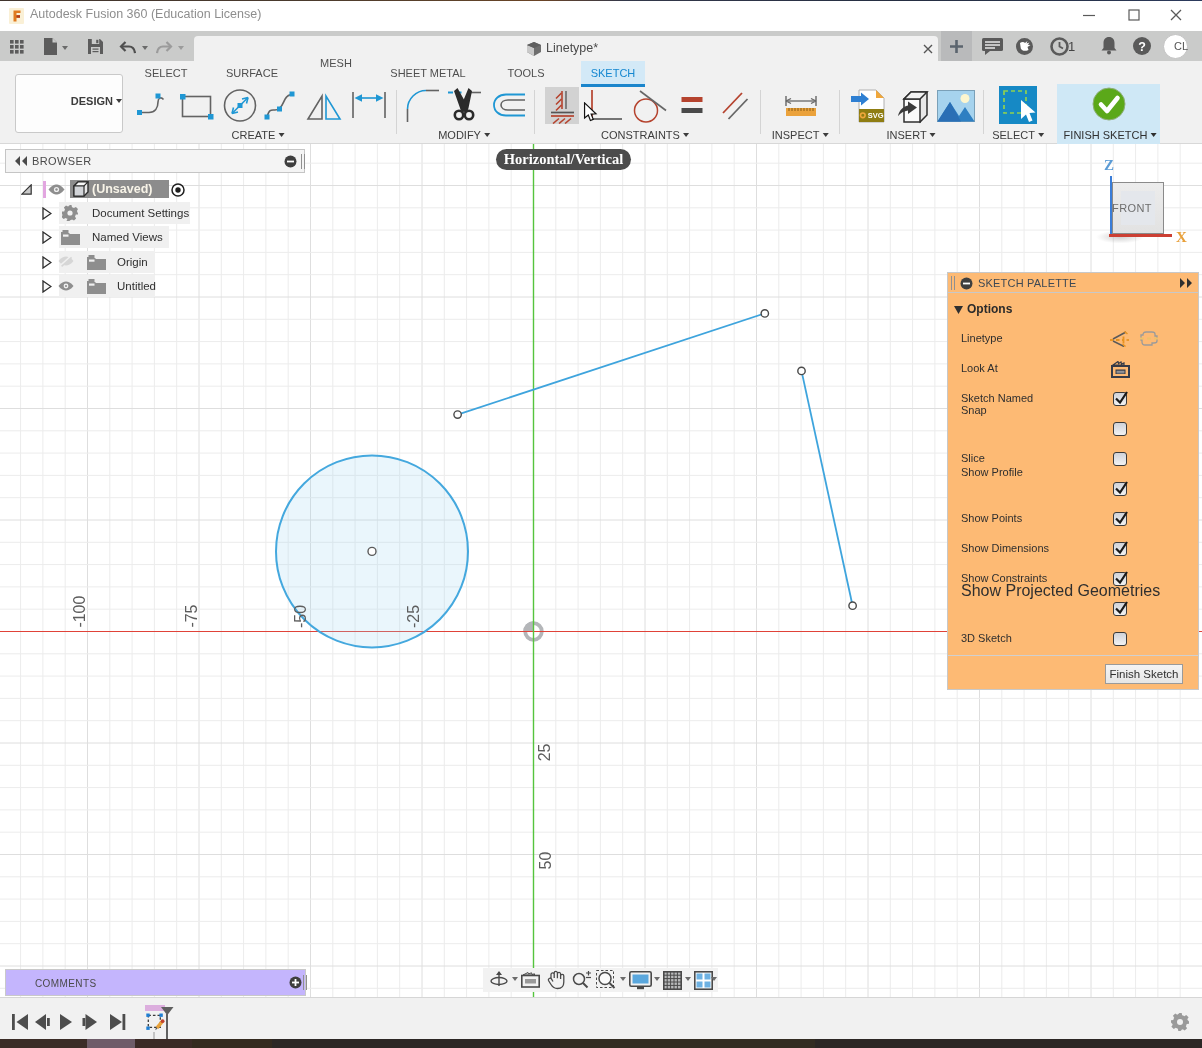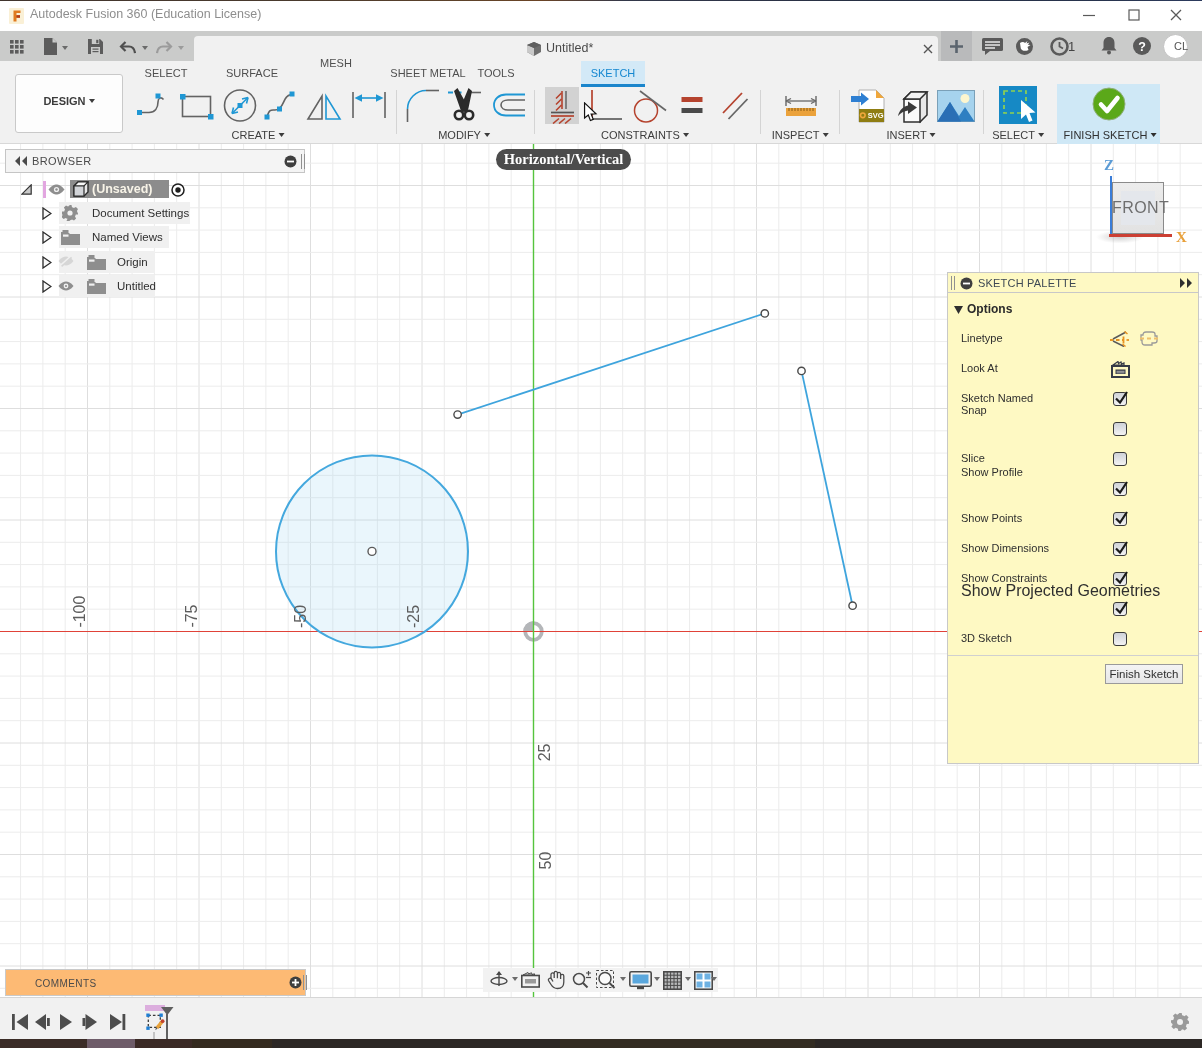--- a/index.html
+++ b/index.html
@@ -63,21 +63,21 @@
  <path d="M10.5 1 L15 5.5 L10.5 10" fill="none" stroke="#9b9b9b" stroke-width="2.2"></path>
  <path d="M15 5.5 H7 C3.5 5.5 1.5 8 1 12" fill="none" stroke="#9b9b9b" stroke-width="2.2"></path>
 </svg>
 <div class="abs caret" style="left:178px;top:46px;border-top-color:#9b9b9b"></div>
 <div class="abs" style="left:194px;top:36px;width:744px;height:25px;background:#f1f1f1;border-radius:4px 4px 0 0"></div>
 <svg class="abs" style="left:526px;top:41px" width="16" height="16" viewBox="0 0 16 16">
  <path d="M8 1 L15 4 L15 11 L8 15 L1 11 L1 4 Z" fill="#6e6e6e"></path>
  <path d="M1 4 L8 7 L8 15 L1 11 Z" fill="#c9c9c9"></path>
  <path d="M1 4 L8 1 L15 4 L8 7 Z" fill="#5f5f5f"></path>
 </svg>
-<div class="abs" style="left:546px;top:41px;font-size:12.5px;color:#4a4a4a">Untitled*</div>
+<div class="abs" style="left:546px;top:41px;font-size:12.5px;color:#4a4a4a">Linetype*</div>
 <svg class="abs" style="left:922px;top:43px" width="12" height="12" viewBox="0 0 12 12">
     <path d="M2 2 L10 10 M10 2 L2 10" stroke="#555" stroke-width="1.4"></path>
   </svg>
 <div class="abs" style="left:941px;top:31px;width:31px;height:30px;background:#b9babb"></div>
 <svg class="abs" style="left:949px;top:39px" width="15" height="15" viewBox="0 0 15 15">
     <path d="M7.5 1 V14 M1 7.5 H14" stroke="#5b646e" stroke-width="2.6"></path>
   </svg>
 <svg class="abs" style="left:982px;top:38px" width="21" height="17" viewBox="0 0 21 17">
  <rect x="0" y="0" width="21" height="13" rx="1.5" fill="#5a5a5a"></rect>
  <path d="M3 13 L3 17 L8 13 Z" fill="#5a5a5a"></path>
@@ -104,24 +104,24 @@
 </svg>
 <div class="abs" style="left:1163px;top:34px;width:25px;height:25px;border-radius:50%;background:#fff;border:1px solid #c2c2c2"></div>
 <div class="abs" style="left:1163px;top:40px;width:25px;text-align:right;font-size:11px;color:#555">CL</div>
 <div class="abs" style="left:0;top:61px;width:1202px;height:83px;background:#f1f1f1;border-bottom:1px solid #d8d8d8"></div>
 <div class="abs" style="left:581px;top:61px;width:64px;height:23px;background:#d3e9f7"></div>
 <div class="abs" style="left:581px;top:84px;width:64px;height:3px;background:#1a85cc"></div>
 <div class="abs lbl" style="left:166px;top:67px;transform:translateX(-50%);color:#4f4f4f">SELECT</div>
 <div class="abs lbl" style="left:252px;top:67px;transform:translateX(-50%);color:#4f4f4f">SURFACE</div>
 <div class="abs lbl" style="left:336px;top:57px;transform:translateX(-50%);color:#4f4f4f">MESH</div>
 <div class="abs lbl" style="left:428px;top:67px;transform:translateX(-50%);color:#4f4f4f">SHEET METAL</div>
-<div class="abs lbl" style="left:496px;top:67px;transform:translateX(-50%);color:#4f4f4f">TOOLS</div>
+<div class="abs lbl" style="left:526px;top:67px;transform:translateX(-50%);color:#4f4f4f">TOOLS</div>
 <div class="abs lbl" style="left:613px;top:67px;transform:translateX(-50%);color:#1587d0">SKETCH</div>
 <div class="abs" style="left:15px;top:74px;width:108px;height:59px;background:#fdfdfd;border:1px solid #c9c9c9;border-radius:3px">
- <div class="abs" style="left:0;top:20px;width:100%;text-align:center;font-size:11px;font-weight:bold;color:#3c3c3c">DESIGN <span class="caret" style="border-top-color:#3c3c3c"></span></div>
+ <div class="abs" style="left:0;top:20px;width:100%;text-align:right;font-size:11px;font-weight:bold;color:#3c3c3c">DESIGN <span class="caret" style="border-top-color:#3c3c3c"></span></div>
 </div>
 <div class="abs lbl" style="left:258px;top:129px;transform:translateX(-50%);color:#3c3c3c">CREATE <span class="caret" style="border-top-color:#3c3c3c"></span></div>
 <div class="abs lbl" style="left:464px;top:129px;transform:translateX(-50%);color:#3c3c3c">MODIFY <span class="caret" style="border-top-color:#3c3c3c"></span></div>
 <div class="abs lbl" style="left:645px;top:129px;transform:translateX(-50%);color:#3c3c3c">CONSTRAINTS <span class="caret" style="border-top-color:#3c3c3c"></span></div>
 <div class="abs lbl" style="left:800px;top:129px;transform:translateX(-50%);color:#3c3c3c">INSPECT <span class="caret" style="border-top-color:#3c3c3c"></span></div>
 <div class="abs lbl" style="left:911px;top:129px;transform:translateX(-50%);color:#3c3c3c">INSERT <span class="caret" style="border-top-color:#3c3c3c"></span></div>
 <div class="abs lbl" style="left:1018px;top:129px;transform:translateX(-50%);color:#3c3c3c">SELECT <span class="caret" style="border-top-color:#3c3c3c"></span></div>
 <div class="abs" style="left:396px;top:90px;width:1px;height:44px;background:#d4d4d4"></div>
 <div class="abs" style="left:534px;top:90px;width:1px;height:44px;background:#d4d4d4"></div>
 <div class="abs" style="left:760px;top:90px;width:1px;height:44px;background:#d4d4d4"></div>
@@ -374,21 +374,21 @@
 <text x="197.2" y="483.6" transform="rotate(-90 197.2 483.6)" font-size="16" fill="#5d5d5d">-75</text>
 <text x="306.3" y="484.0" transform="rotate(-90 306.3 484.0)" font-size="16" fill="#5d5d5d">-50</text>
 <text x="419.0" y="484.0" transform="rotate(-90 419.0 484.0)" font-size="16" fill="#5d5d5d">-25</text>
 <text x="550.5" y="617.3" transform="rotate(-90 550.5 617.3)" font-size="16" fill="#5d5d5d">25</text>
 <text x="550.5" y="725.5" transform="rotate(-90 550.5 725.5)" font-size="16" fill="#5d5d5d">50</text>
 </svg></div>
 <div class="abs" style="left:496px;top:149px;width:135px;height:21px;background:#4c4c4c;border-radius:10.5px;color:#fff;text-align:center;font-family:'Liberation Serif',serif;font-weight:bold;font-size:14.5px;line-height:20.5px">Horizontal/Vertical</div>
 <div class="abs" style="left:1094px;top:230px;width:52px;height:14px;background:radial-gradient(ellipse at center,rgba(120,120,120,0.35) 0%,rgba(120,120,120,0) 65%)"></div>
 <div class="abs" style="left:1112px;top:182px;width:52px;height:52px;background:linear-gradient(180deg,#ececec,#e2e2e2);border:1px solid #8a8a8a"></div>
 <div class="abs" style="left:1121px;top:191px;width:34px;height:34px;background:#e4e7ec"></div>
-<div class="abs" style="left:1112px;top:182px;width:40px;height:52px;text-align:center;font-size:16px;color:#6e6e6e;line-height:52px;letter-spacing:0.4px">FRONT</div>
+<div class="abs" style="left:1112px;top:182px;width:40px;height:52px;text-align:center;font-size:11px;color:#6e6e6e;line-height:52px;letter-spacing:0.4px">FRONT</div>
 <div class="abs" style="left:1109.5px;top:176px;width:2.5px;height:59px;background:#3a7dd8"></div>
 <div class="abs" style="left:1109px;top:234px;width:63px;height:2.5px;background:#cc3f33"></div>
 <div class="abs" style="left:1104px;top:157px;font-family:'Liberation Serif',serif;font-weight:bold;font-size:15px;color:#5b9bd5">Z</div>
 <div class="abs" style="left:1176px;top:229px;font-family:'Liberation Serif',serif;font-weight:bold;font-size:15px;color:#e8a03a">X</div>
 <div class="abs" style="left:5px;top:149px;width:300px;height:24px;background:#f4f4f4;border:1px solid #c5c5c5">
  <svg class="abs" style="left:8px;top:6px" width="14" height="10" viewBox="0 0 14 10">
       <path d="M6 0 L1 5 L6 10 Z M13 0 L8 5 L13 10 Z" fill="#4a4a4a"></path>
     </svg>
  <div class="abs" style="left:26px;top:5px;font-size:11px;color:#4a4a4a;letter-spacing:0.4px">BROWSER</div>
  <svg class="abs" style="left:278px;top:5px" width="13" height="13" viewBox="0 0 13 13">
@@ -460,21 +460,21 @@
  <path d="M0.5 5 C3.2 1.4 5.9 0.5 8 0.5 C10.1 0.5 12.8 1.4 15.5 5 C12.8 8.6 10.1 9.5 8 9.5 C5.9 9.5 3.2 8.6 0.5 5 Z" fill="#8e8e8e"></path>
  <circle cx="8" cy="5" r="2.4" fill="#f0f0f0"></circle>
     <circle cx="8" cy="5" r="1.1" fill="#8e8e8e"></circle>
   </svg>
 <svg class="abs" style="left:87px;top:278.5px" width="19" height="15" viewBox="0 0 19 15">
 <path d="M0 2 H7 L9 4 H19 V15 H0 Z" fill="#8e8e8e"></path>
     <rect x="1.5" y="0" width="6" height="2" fill="#8e8e8e"></rect>
 <rect x="2" y="4.5" width="5.5" height="2.2" fill="#f0f0f0"></rect>
   </svg>
 <div class="abs" style="left:117px;top:279.5px;font-size:11.5px;color:#2f2f2f">Untitled</div>
-<div class="abs" style="left:947px;top:272px;width:252px;height:492px;background:#fef9c3;border:1px solid #c8c8c8">
+<div class="abs" style="left:947px;top:272px;width:252px;height:418px;background:#fdba74;border:1px solid #c8c8c8">
  <div class="abs" style="left:0;top:0;width:250px;height:20px;border-bottom:1px solid #c8c8c8">
   <div class="abs" style="left:3px;top:3px;width:1px;height:14px;background:#909090"></div>
   <div class="abs" style="left:5.5px;top:3px;width:1px;height:14px;background:#909090"></div>
   <svg class="abs" style="left:12px;top:4px" width="13" height="13" viewBox="0 0 13 13">
         <circle cx="6.5" cy="6.5" r="6" fill="#3f3f3f"></circle>
         <rect x="3" y="5.6" width="7" height="1.8" fill="#fff"></rect>
       </svg>
   <div class="abs" style="left:30px;top:4px;font-size:11px;color:#3e4954;letter-spacing:0.2px">SKETCH PALETTE</div>
   <svg class="abs" style="left:232px;top:5px" width="13" height="10" viewBox="0 0 13 10">
         <path d="M0 0 L5 5 L0 10 Z M7 0 L12 5 L7 10 Z" fill="#2f2f2f"></path>
@@ -540,21 +540,21 @@
 </svg>
 <svg class="abs" style="left:1111px;top:361px" width="19" height="17" viewBox="0 0 19 17">
  <rect x="1" y="5" width="17" height="11" fill="none" stroke="#363b47" stroke-width="2"></rect>
  <rect x="4.5" y="8.5" width="10" height="4.5" fill="#363b47"></rect>
     <rect x="5.5" y="9.8" width="8" height="0.9" fill="#b9b9b9"></rect>
     <rect x="5.5" y="11.4" width="8" height="0.9" fill="#b9b9b9"></rect>
  <path d="M2 4 L7 0.5 L7.5 2.5 L10 1 L10.5 3 L13 2 L13 4 Z" fill="none" stroke="#363b47" stroke-width="1.2"></path>
 </svg>
 <div class="abs" style="left:948px;top:655px;width:250px;height:1px;background:#d0d0d0"></div>
 <div class="abs" style="left:1105px;top:664px;width:78px;height:20px;white-space:nowrap;background:linear-gradient(180deg,#f4f4f4,#e6e6e6);border:1px solid #9a9a9a;font-size:11.5px;color:#2f2f2f;text-align:center;line-height:18px">Finish Sketch</div>
-<div class="abs" style="left:5px;top:969px;width:301px;height:27px;background:#fdba74;border:1px solid #c9c9c9">
+<div class="abs" style="left:5px;top:969px;width:301px;height:27px;background:#c4b5fd;border:1px solid #c9c9c9">
  <div class="abs" style="left:29px;top:8px;font-size:10px;color:#4a4a4a;letter-spacing:0.4px">COMMENTS</div>
  <svg class="abs" style="left:283px;top:6px" width="13" height="13" viewBox="0 0 13 13">
       <circle cx="6.5" cy="6.5" r="6" fill="#3f3f3f"></circle>
       <rect x="3" y="5.6" width="7" height="1.8" fill="#fff"></rect>
       <rect x="5.6" y="3" width="1.8" height="7" fill="#fff"></rect>
     </svg>
  <div class="abs" style="left:297px;top:5px;width:1px;height:15px;background:#909090"></div>
  <div class="abs" style="left:299.5px;top:5px;width:1px;height:15px;background:#909090"></div>
 </div>
 <div class="abs" style="left:483px;top:968px;width:235px;height:24px;background:#f2f2f2">

